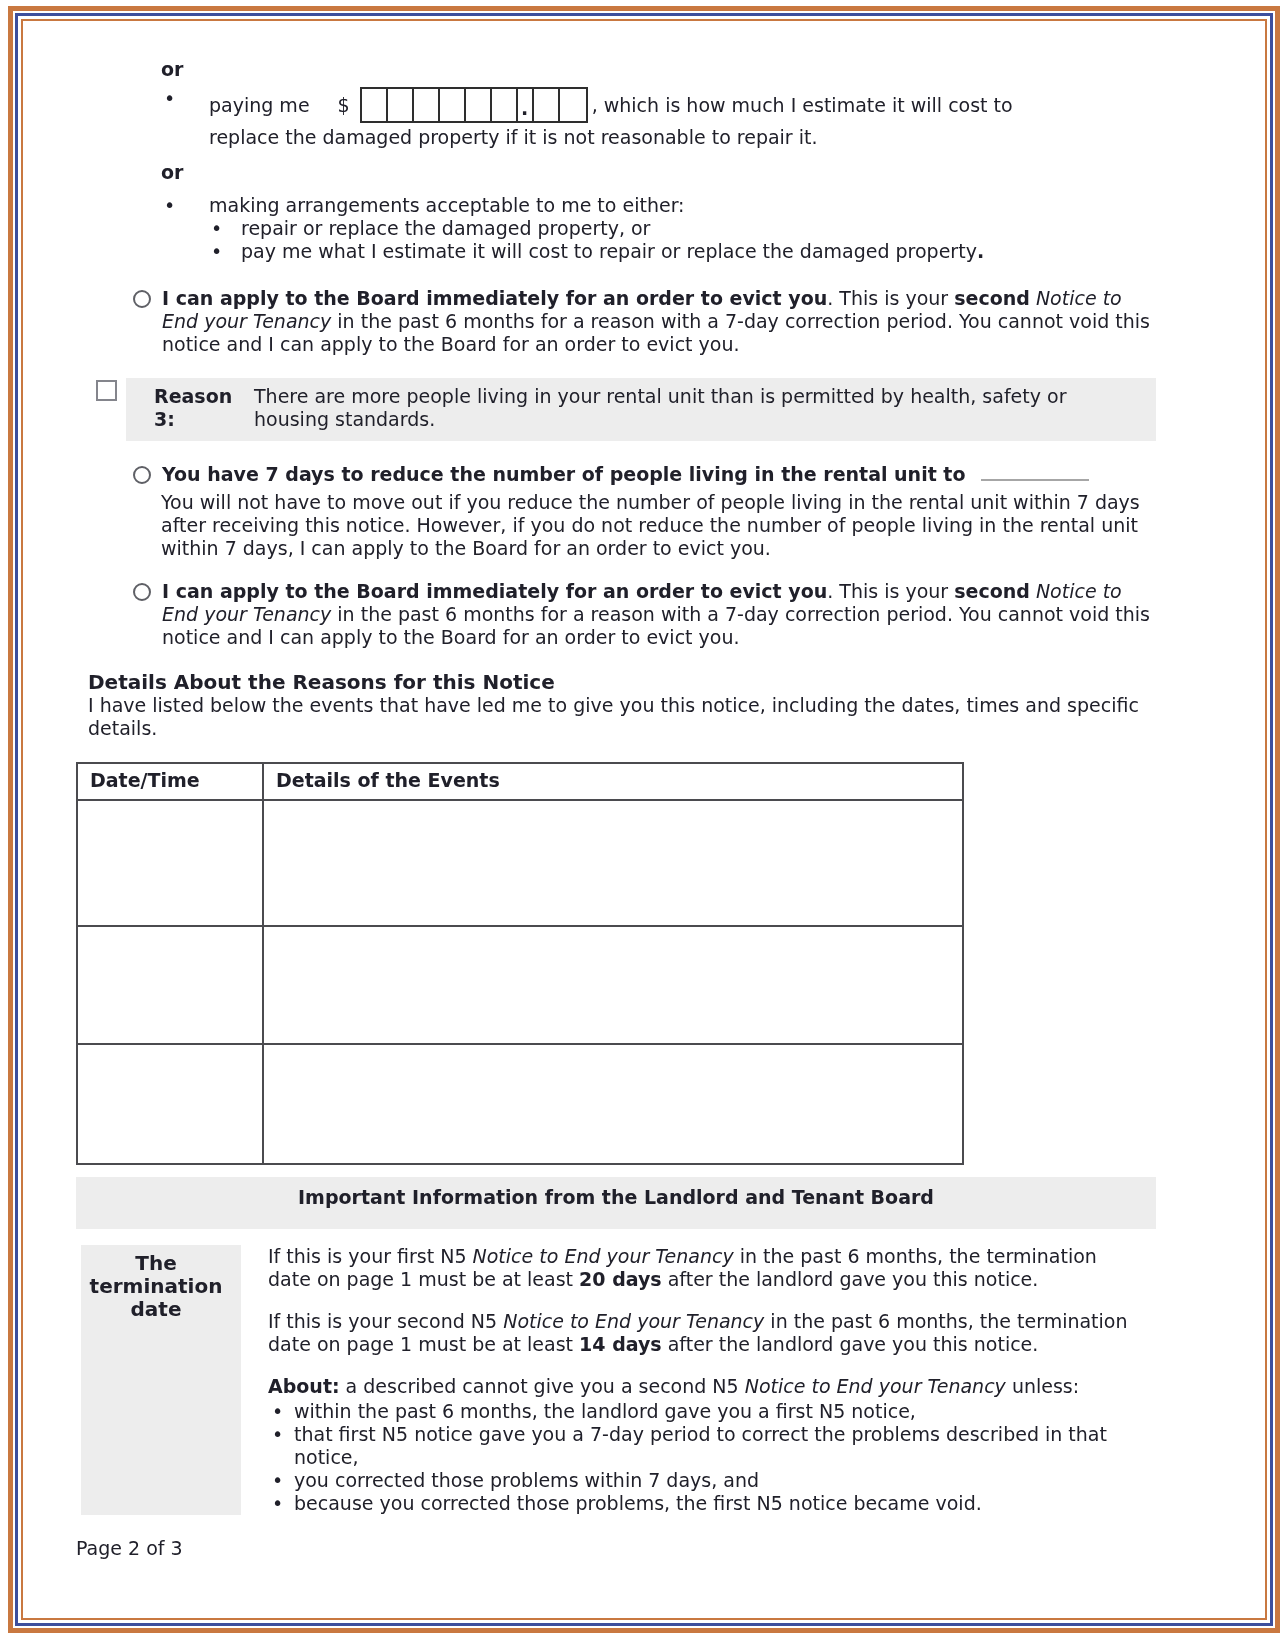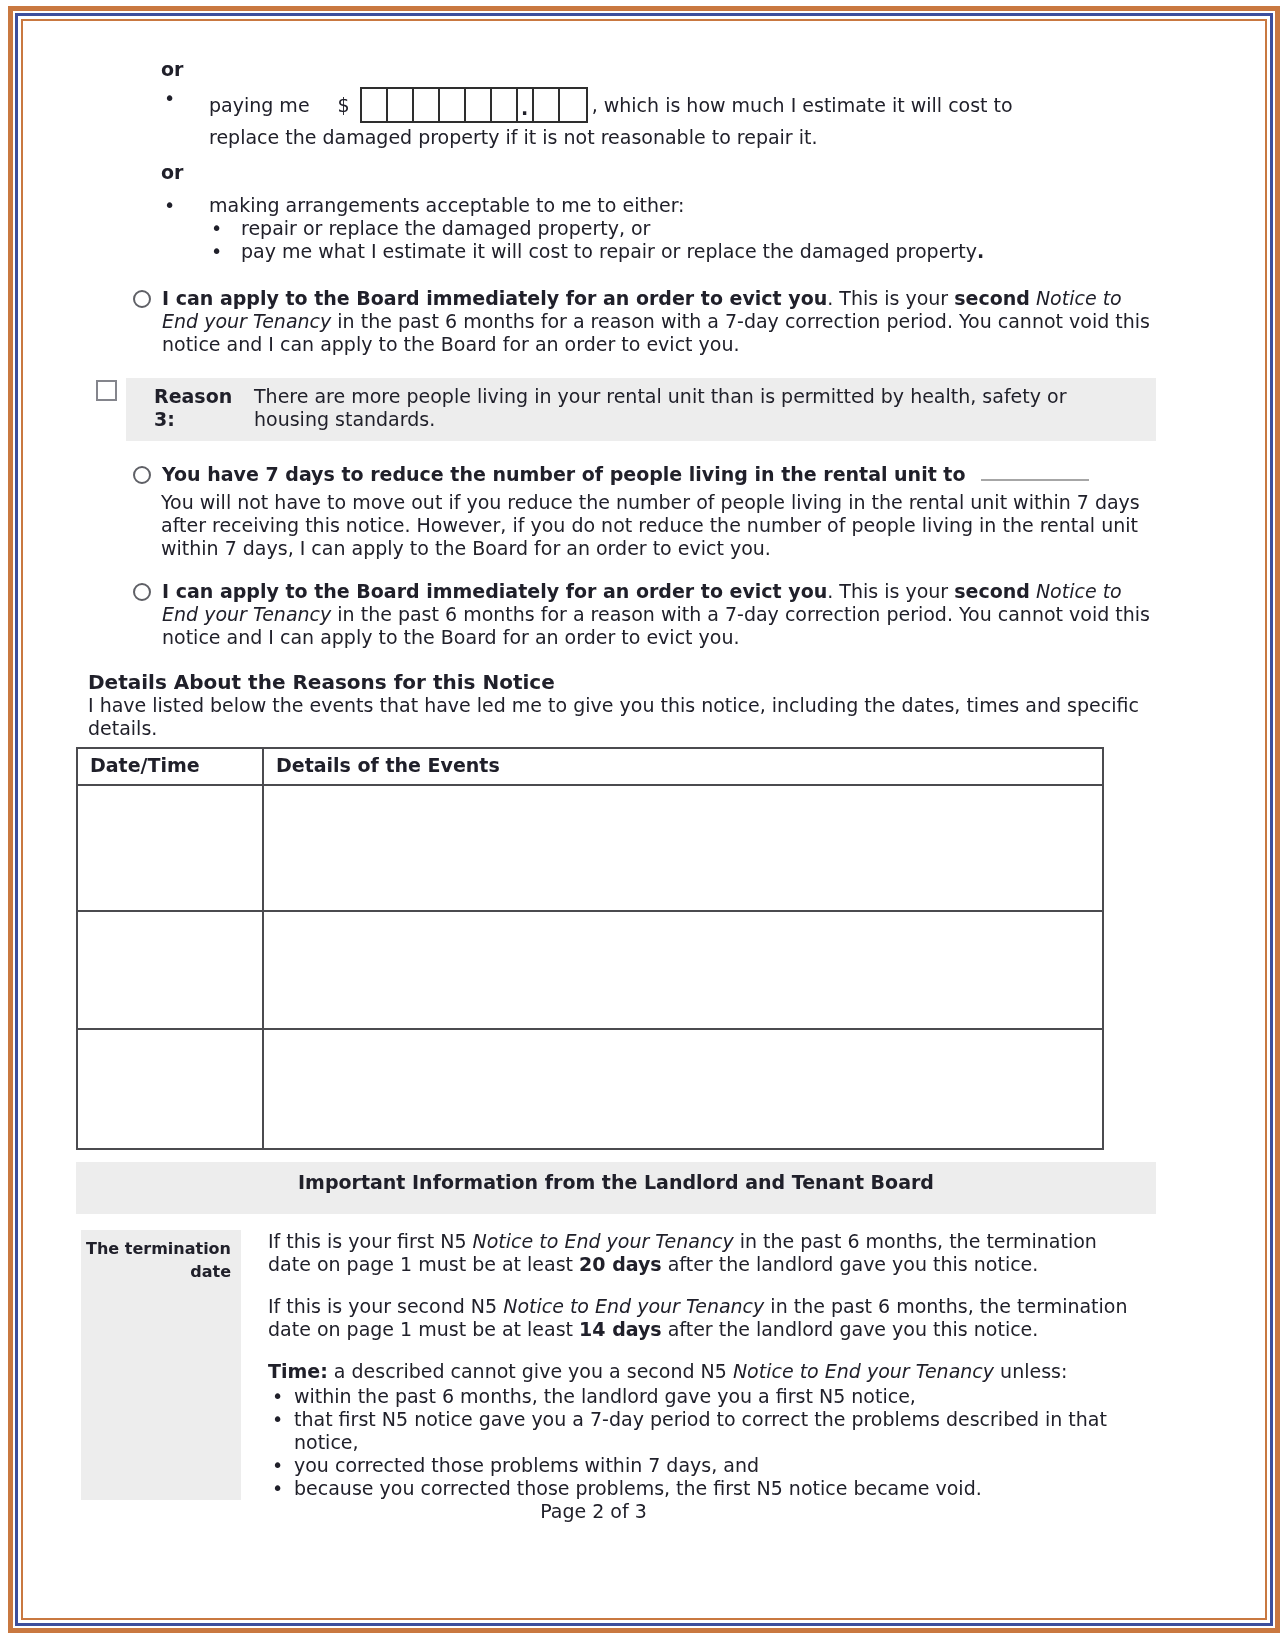--- a/index.html
+++ b/index.html
@@ -51,40 +51,40 @@
   .reason-text { flex:1; }
 
   .blank-line { display:inline-block; width:108px; border-bottom:2px solid #a6a6a6; height:16px; margin-left:16px; vertical-align:baseline; }
 
   .para { }
   .indent85 { margin-left:85px; margin-top:5px; }
 
   .section-heading { margin-left:12px; margin-top:22px; font-weight:bold; font-size:20px; }
   .small-indent { margin-left:12px; }
 
-  .events-table { width:1028px; border-collapse:collapse; margin-top:7px; table-layout:fixed; }
+  .events-table { width:888px; border-collapse:collapse; margin-top:22px; table-layout:fixed; }
   .events-table th, .events-table td { border:2px solid #4b4b4f; vertical-align:top; text-align:left; padding:5px 8px 7px 12px; }
   .events-table th { font-weight:bold; height:36px; }
   .events-table tr.r1 td { height:126px; }
   .events-table tr.r2 td { height:118px; }
   .events-table tr.r3 td { height:120px; }
   .col-date { width:186px; }
 
   .info-band { margin-top:12px; background:#ededed; height:52px; line-height:40px; text-align:center; font-weight:bold; font-size:19px; }
 
   .termination { display:flex; margin-top:16px; margin-left:5px; }
-  .term-sidebar { width:160px; flex:none; background:#ededed; text-align:right; font-weight:bold; padding:7px 10px 0 0; font-size:16px; line-height:23px; }
+  .term-sidebar { width:160px; flex:none; background:#ededed; text-align:center; font-weight:bold; padding:7px 10px 0 0; font-size:20px; line-height:23px; }
   .term-content { flex:1; margin-left:27px; padding-right:20px; }
   .term-para { margin-bottom:19px; }
   .note-para { margin-bottom:2px; }
   .note-bullets { list-style:none; }
   .note-li { display:flex; padding-left:4px; }
   .note-li .bullet { width:22px; }
 
-  .footer { text-align:center; padding-right:45px; }
+  .footer { margin-top:22px; text-align:left; padding-right:45px; }
 </style>
 </head>
 <body>
 
 <div class="frame-a"></div>
 <div class="frame-b"></div>
 <div class="frame-c"></div>
 
 <div class="content">
 
@@ -184,21 +184,21 @@
     </tbody>
   </table>
 
   <div class="info-band">Important Information from the Landlord and Tenant Board</div>
 
   <div class="termination">
     <div class="term-sidebar">The termination date</div>
     <div class="term-content">
       <p class="term-para"><span>If this is your first N5 </span><span class="i">Notice to End your Tenancy</span><span> in the past 6 months, the termination date on page 1 must be at least </span><span class="b">20 days</span><span> after the landlord gave you this notice.</span></p>
       <p class="term-para"><span>If this is your second N5 </span><span class="i">Notice to End your Tenancy</span><span> in the past 6 months, the termination date on page 1 must be at least </span><span class="b">14 days</span><span> after the landlord gave you this notice.</span></p>
-      <p class="note-para"><span class="b">Time:</span><span> a described cannot give you a second N5 </span><span class="i">Notice to End your Tenancy</span><span> unless:</span></p>
+      <p class="note-para"><span class="b">About:</span><span> a described cannot give you a second N5 </span><span class="i">Notice to End your Tenancy</span><span> unless:</span></p>
       <ul class="note-bullets">
         <li class="note-li">
             <span class="bullet">•</span>
             <span>within the past 6 months, the landlord gave you a first N5 notice,</span>
           </li>
         <li class="note-li">
             <span class="bullet">•</span>
             <span>that first N5 notice gave you a 7-day period to correct the problems described in that notice,</span>
           </li>
         <li class="note-li">

